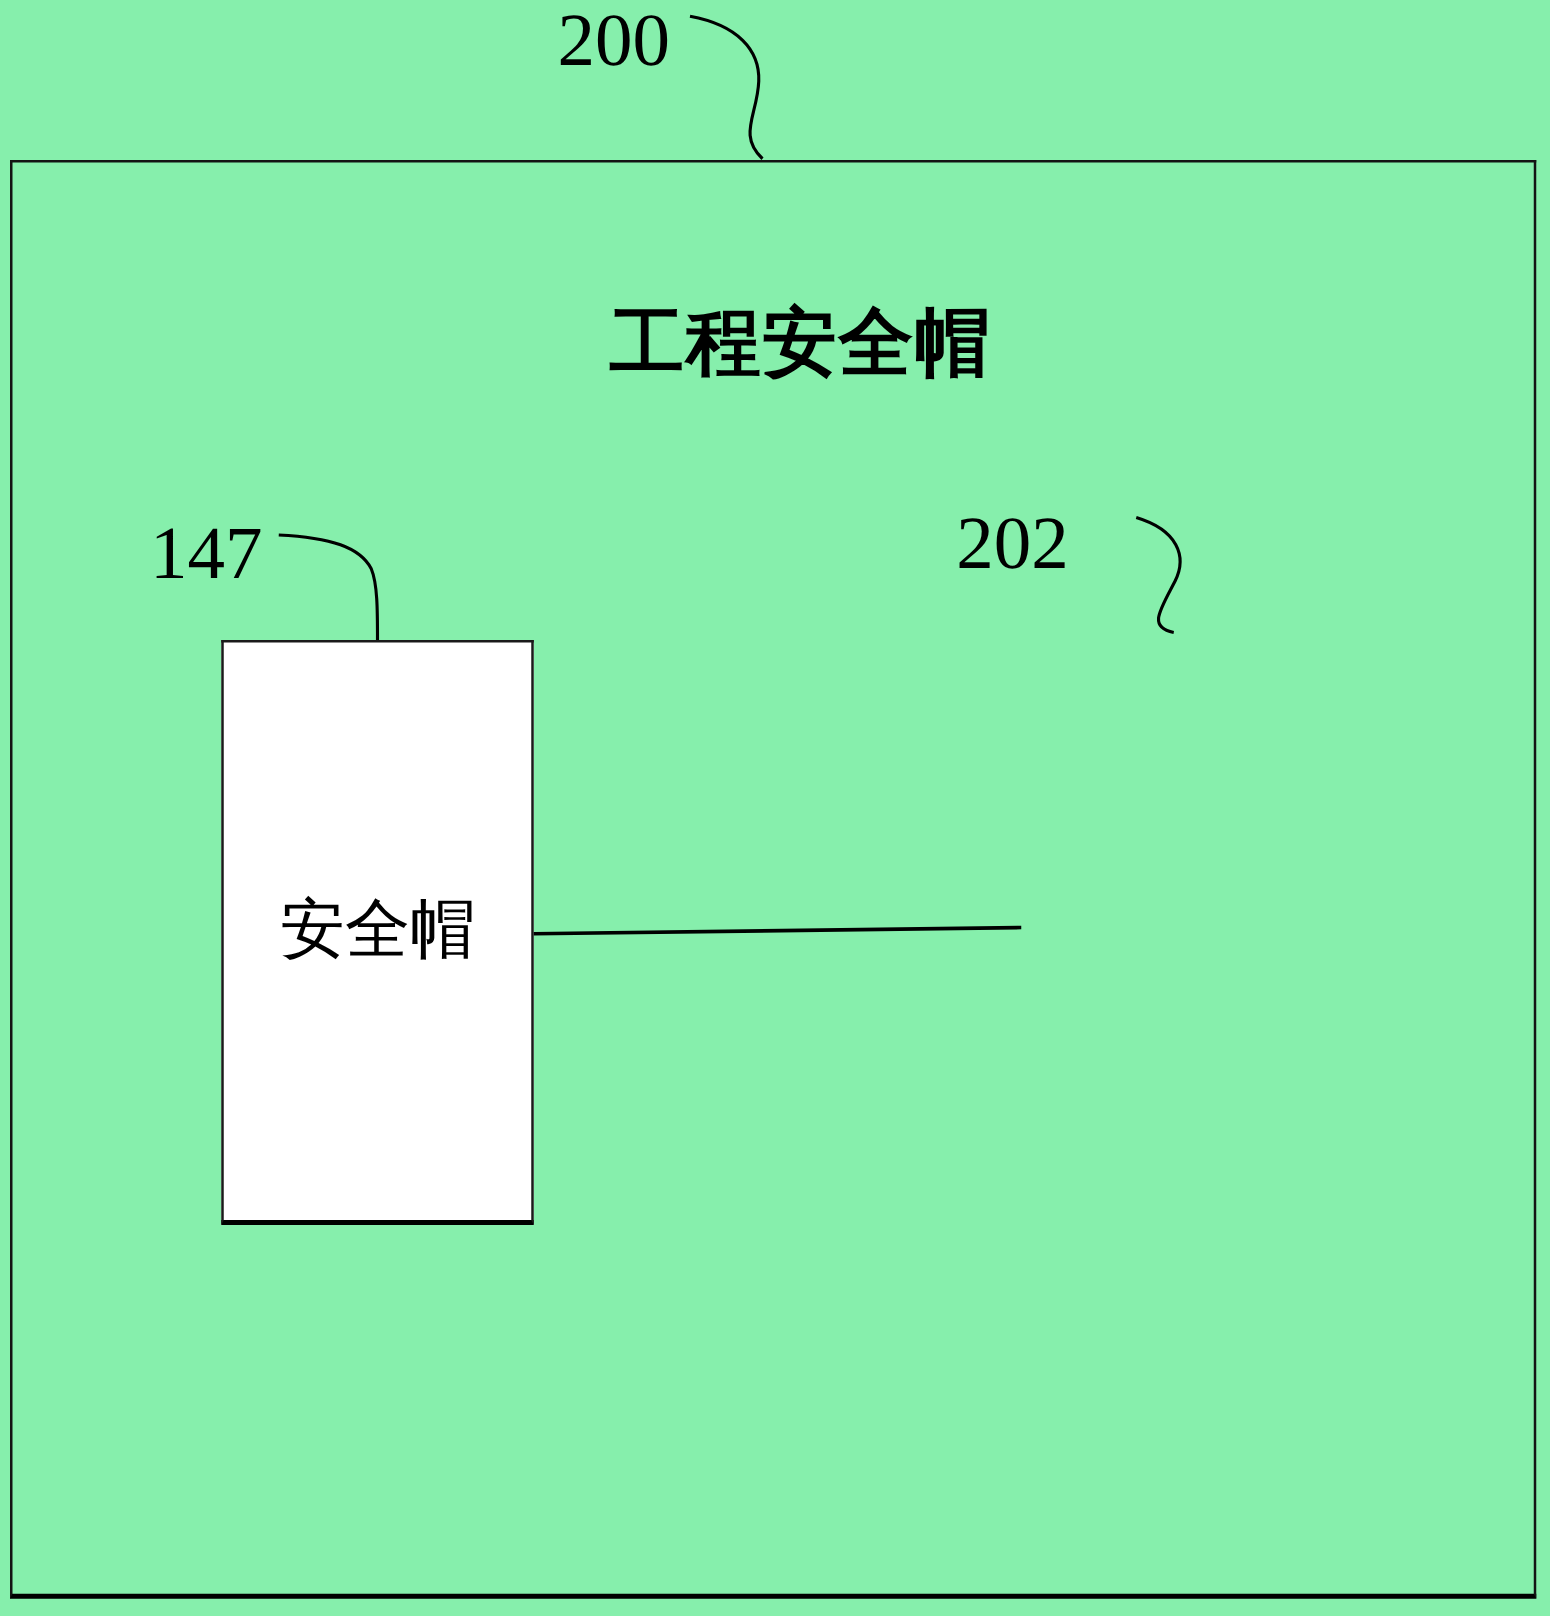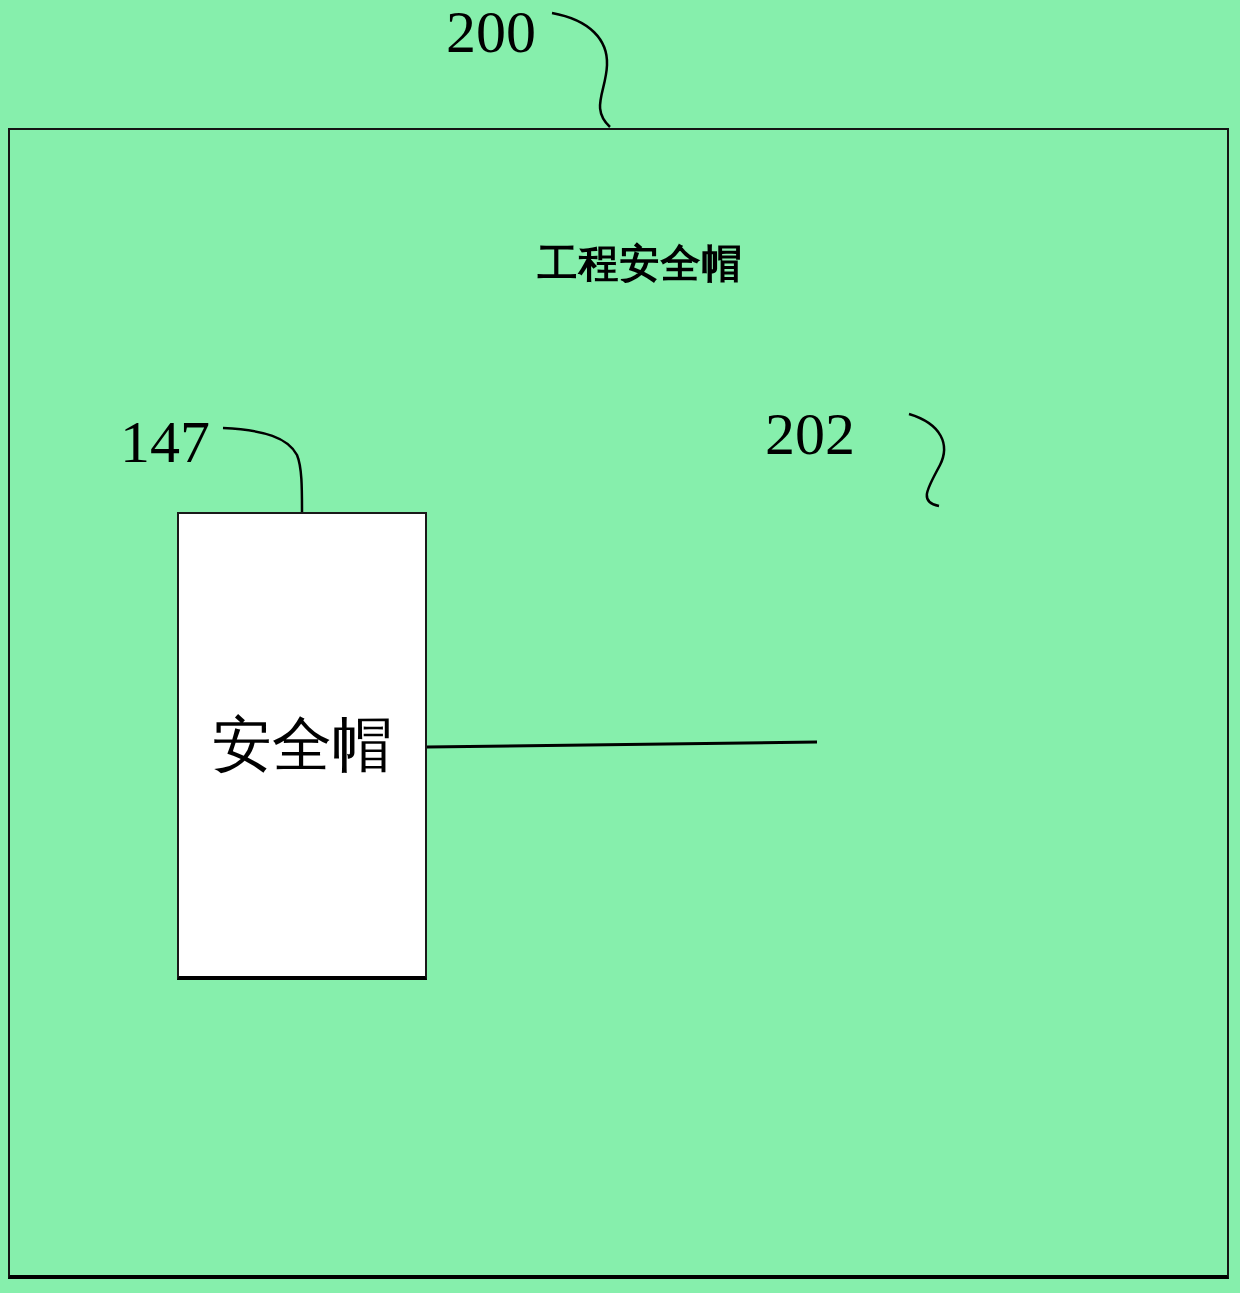--- a/index.html
+++ b/index.html
@@ -42,39 +42,39 @@
     border-bottom: 4px solid #000000;
     background: transparent;
     box-sizing: border-box;
   }
   #diagram-title {
     position: absolute;
     left: 420px;
     top: 244px;
     width: 440px;
     text-align: center;
-    font-size: 40px;
+    font-size: 60px;
     font-weight: bold;
     line-height: 1;
     letter-spacing: 1px;
     color: #000000;
     white-space: nowrap;
   }
   .component-box {
     position: absolute;
     border: 2px solid #1a1a1a;
     border-bottom: 4px solid #000000;
     box-sizing: border-box;
     background: #ffffff;
     display: flex;
     flex-direction: column;
     align-items: center;
     justify-content: center;
     text-align: center;
-    font-size: 60px;
+    font-size: 52px;
     line-height: 80px;
     color: #000000;
   }
   #helmet-body-box {
     left: 177px;
     top: 512px;
     width: 250px;
     height: 468px;
   }
   #detection-device-box {

